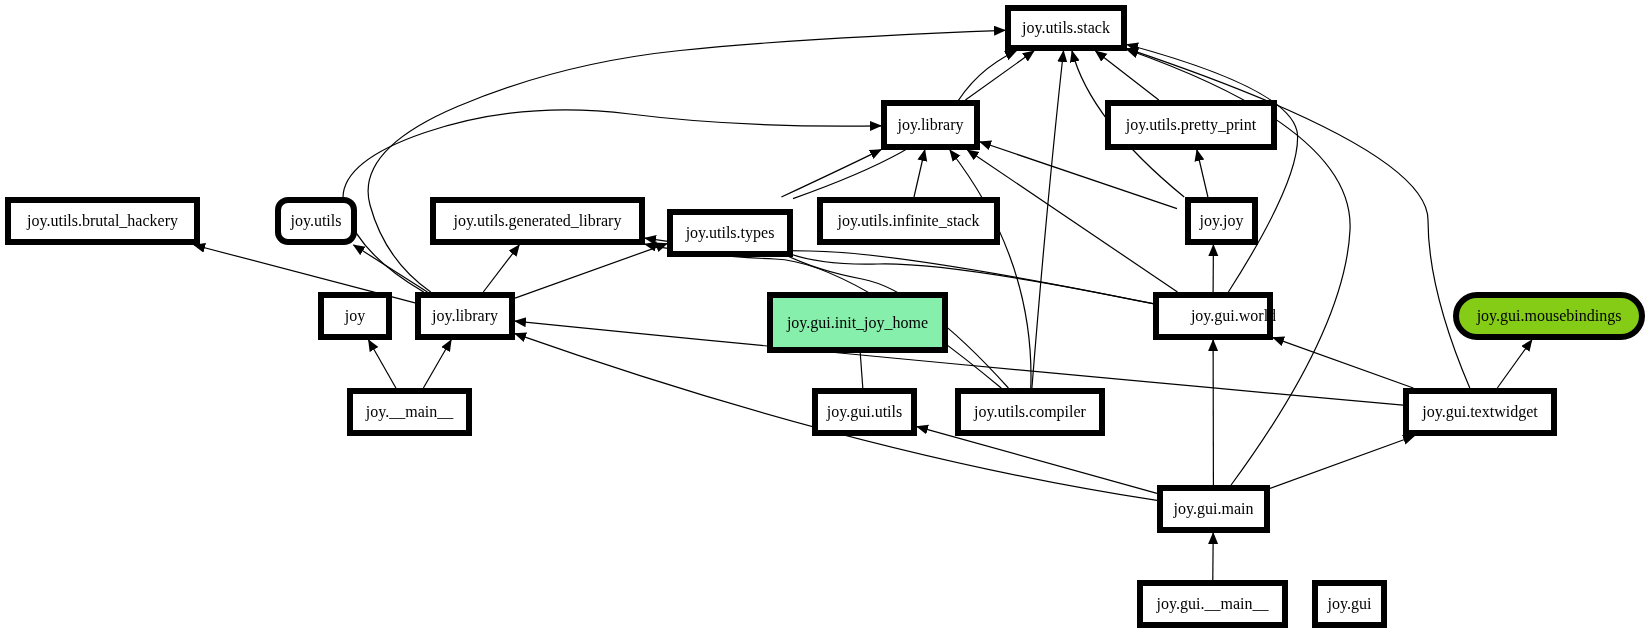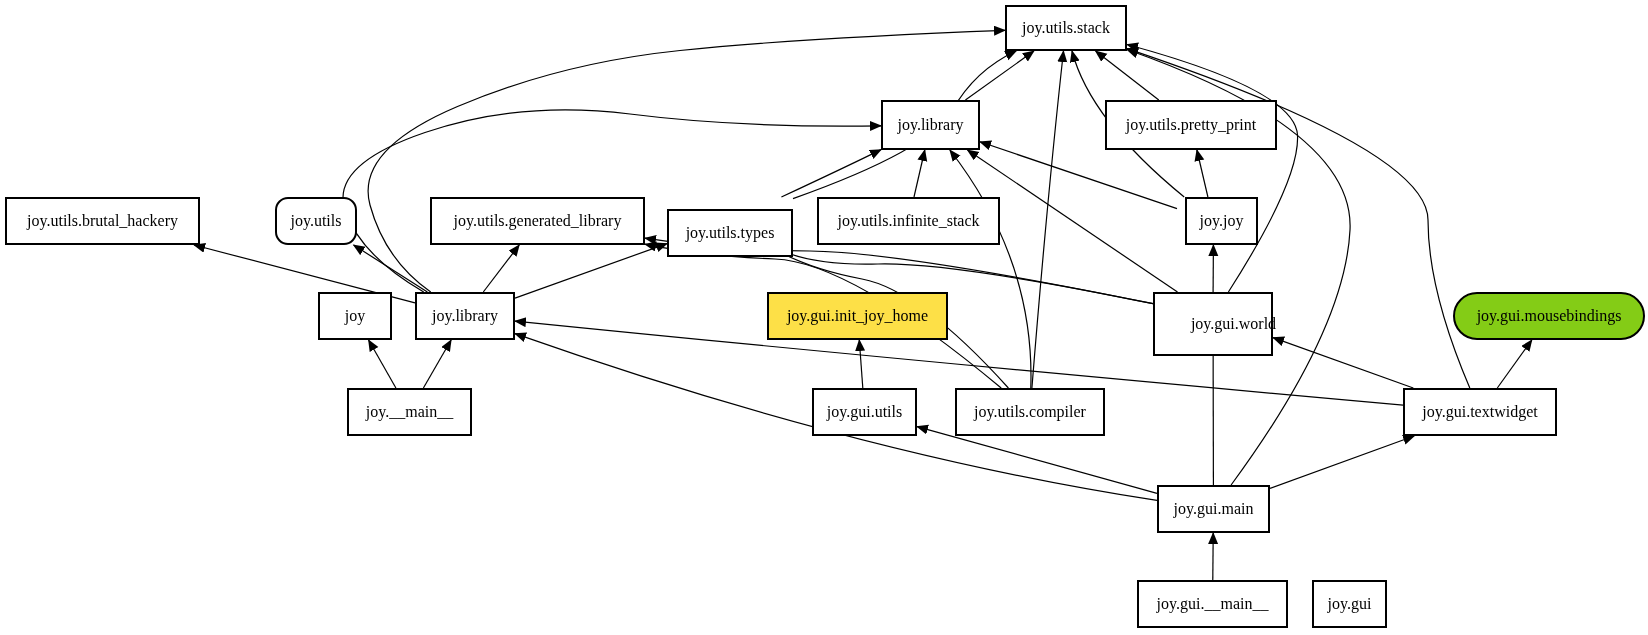--- a/index.html
+++ b/index.html
@@ -1,19 +1,19 @@
 <!DOCTYPE html>
 <html><head>
 <meta charset="utf-8">
 <style>
   html,body{margin:0;padding:0;background:#ffffff;}
   #canvas{position:relative;width:1648px;height:635px;background:#ffffff;overflow:hidden;
           font-family:"Liberation Serif","DejaVu Serif",serif;}
   #edges{position:absolute;left:0;top:0;width:1648px;height:635px;}
-  .node{position:absolute;box-sizing:border-box;border:2px solid #6d28d9;background:#fff;
+  .node{position:absolute;box-sizing:border-box;border:6px solid #6d28d9;background:#fff;
         display:flex;align-items:center;justify-content:center;
         font-size:16px;color:#000;white-space:nowrap;}
 </style>
 </head>
 <body>
 
 <div id="canvas">
   <svg id="edges" width="1648" height="635" viewBox="0 0 1648 635" xmlns="http://www.w3.org/2000/svg">
     <defs>
       <marker id="arrow" markerUnits="userSpaceOnUse" markerWidth="14" markerHeight="12" refX="11" refY="5" orient="auto">
@@ -86,24 +86,24 @@
       </div>
       <div class="node" style="left: 1177px; top: 197px; width: 73px; height: 48px; border-color: rgb(0, 0, 0); background: rgb(255, 255, 255); color: rgb(0, 0, 0); margin-left: 8px;">
         <span>joy.joy</span>
       </div>
       <div class="node" style="left: 318px; top: 292px; width: 74px; height: 48px; border-color: rgb(0, 0, 0); background: rgb(255, 255, 255); color: rgb(0, 0, 0);">
         <span>joy</span>
       </div>
       <div class="node" style="left: 415px; top: 292px; width: 100px; height: 48px; border-color: rgb(0, 0, 0); background: rgb(255, 255, 255); color: rgb(0, 0, 0);">
         <span>joy.library</span>
       </div>
-      <div class="node" style="left: 767px; top: 292px; width: 181px; height: 48px; border-color: rgb(0, 0, 0); background: #fde047; color: rgb(0, 0, 0);">
+      <div class="node" style="left: 767px; top: 292px; width: 181px; height: 61px; border-color: rgb(0, 0, 0); background: #86efac; color: rgb(0, 0, 0);">
         <span>joy.gui.init_joy_home</span>
       </div>
-      <div class="node" style="left: 1153px; top: 292px; width: 120px; height: 64px; border-color: rgb(0, 0, 0); background: rgb(255, 255, 255); color: rgb(0, 0, 0); padding-left: 41px;">
+      <div class="node" style="left: 1153px; top: 292px; width: 120px; height: 48px; border-color: rgb(0, 0, 0); background: rgb(255, 255, 255); color: rgb(0, 0, 0); padding-left: 41px;">
         <span>joy.gui.world</span>
       </div>
       <div class="node" style="left: 1453px; top: 292px; width: 192px; height: 48px; border-color: rgb(0, 0, 0); background: #84cc16; color: rgb(0, 0, 0); border-radius: 24px;">
         <span>joy.gui.mousebindings</span>
       </div>
       <div class="node" style="left: 347px; top: 388px; width: 125px; height: 48px; border-color: rgb(0, 0, 0); background: rgb(255, 255, 255); color: rgb(0, 0, 0);">
         <span>joy.__main__</span>
       </div>
       <div class="node" style="left: 812px; top: 388px; width: 105px; height: 48px; border-color: rgb(0, 0, 0); background: rgb(255, 255, 255); color: rgb(0, 0, 0); text-align: center;">
         <span>joy.gui.utils</span>

